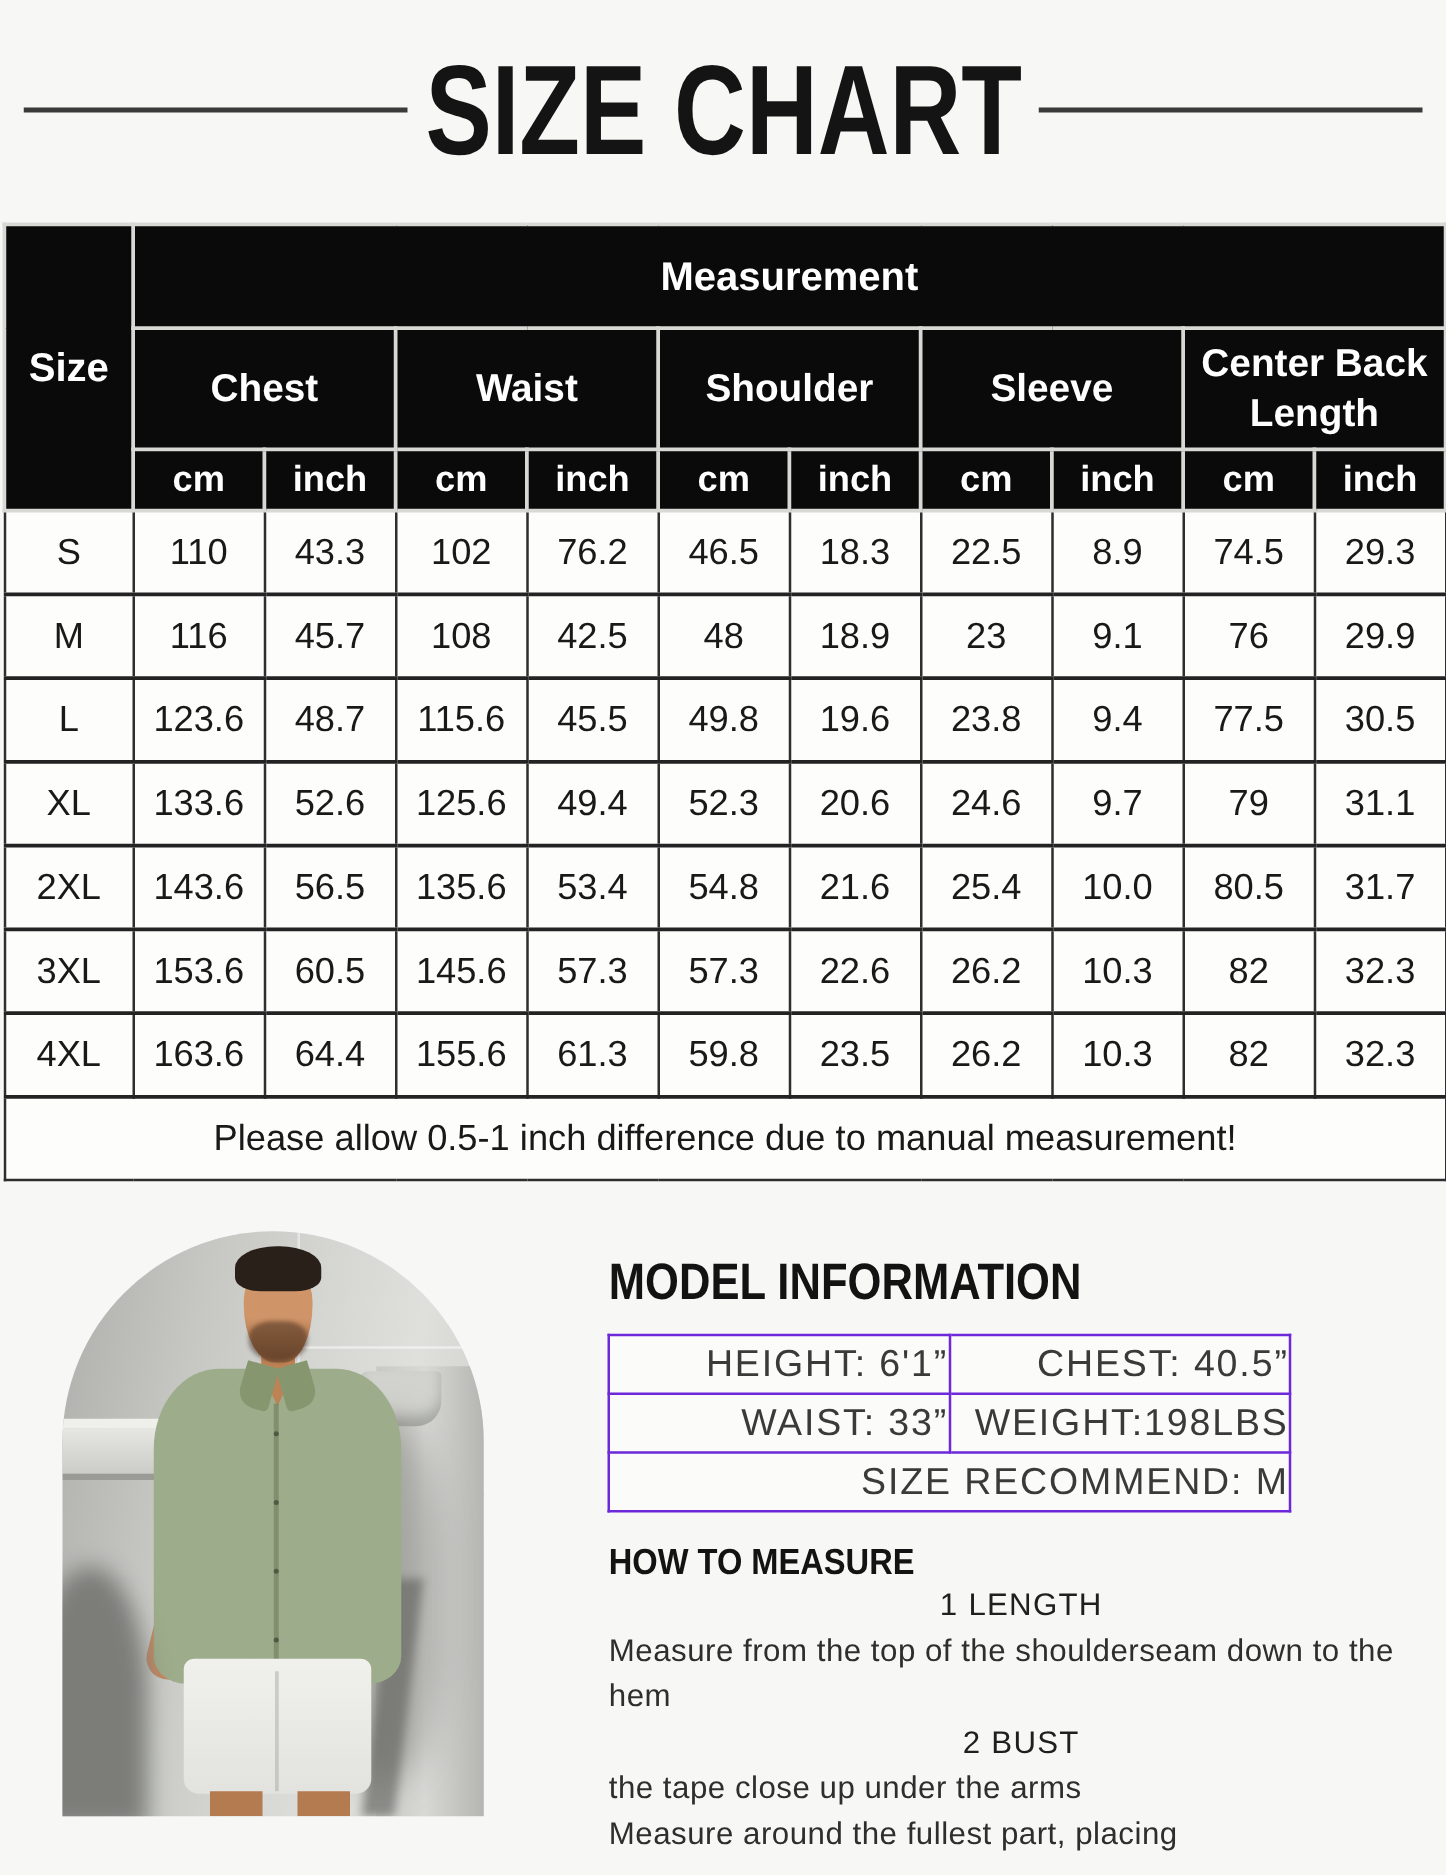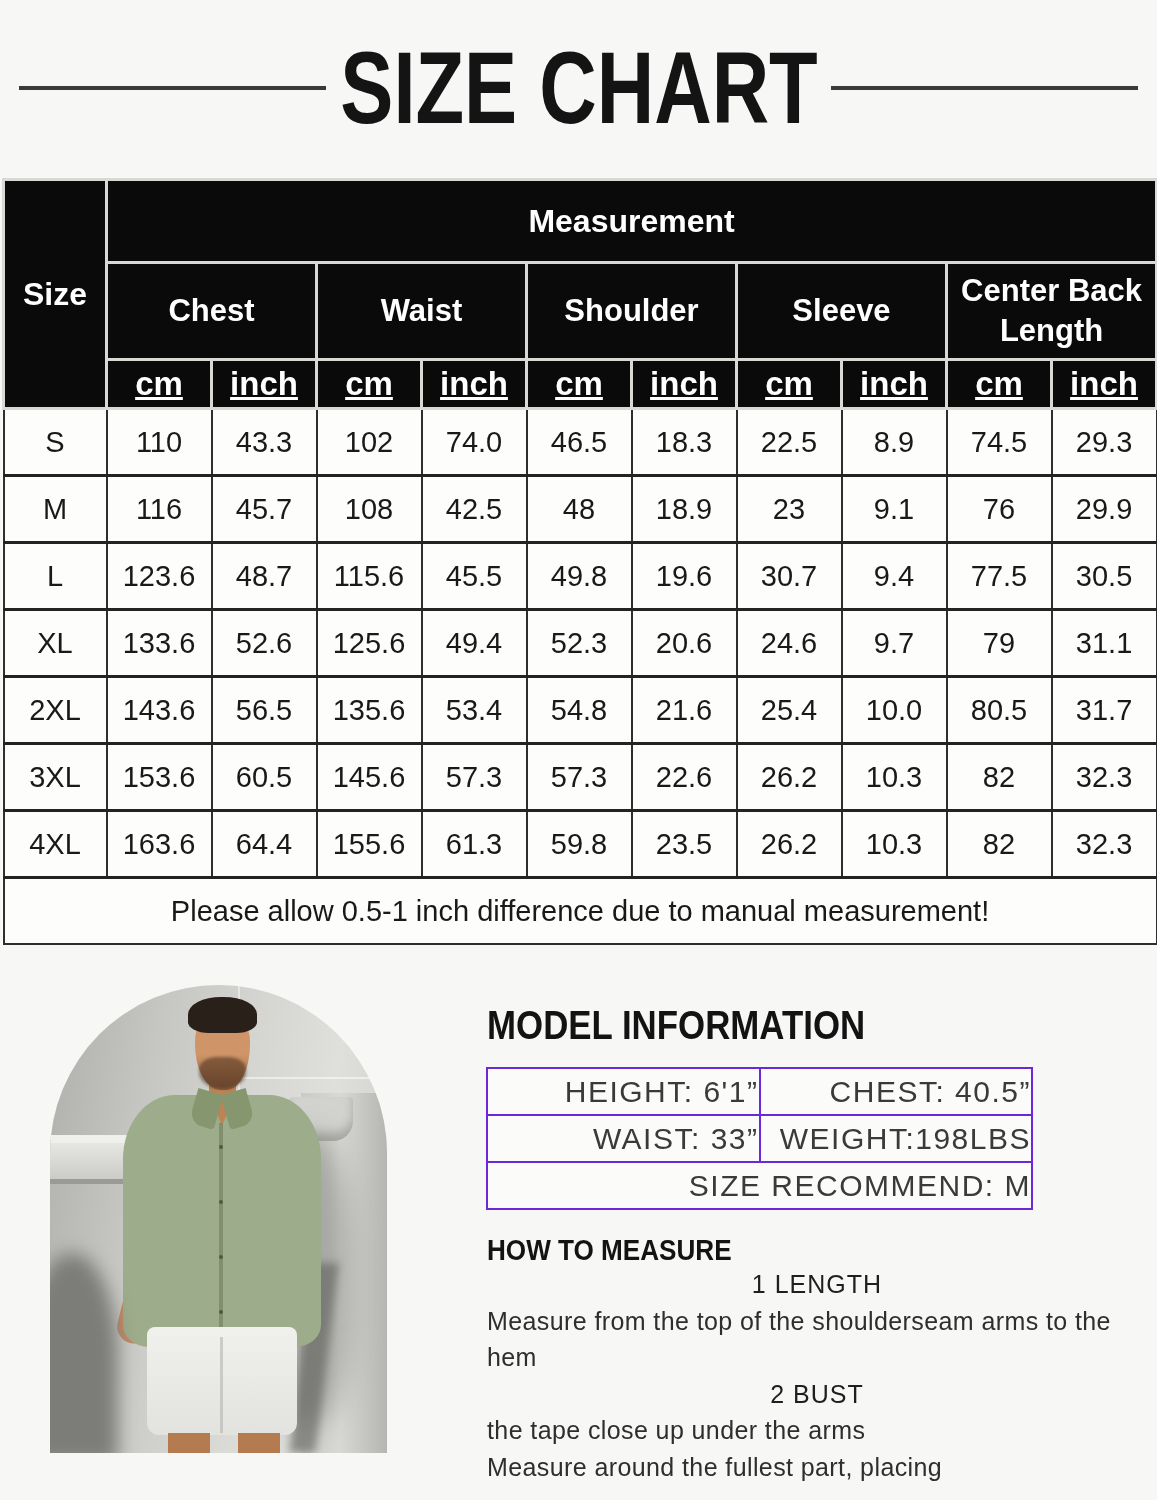--- a/index.html
+++ b/index.html
@@ -17,21 +17,21 @@
   .page-title { margin:0; font-size:102px; font-weight:900; color:#141414;
     line-height:1; white-space:nowrap; transform:scaleX(0.78); transform-origin:center; }
 
   
   table.size-chart { position:absolute; top:178px; left:2px; width:1153px;
     border-collapse:collapse; table-layout:fixed; background:#fdfdfc; }
   table.size-chart th, table.size-chart td { padding:0; text-align:center; vertical-align:middle; }
   .hb { background:#0a0a0a; color:#ffffff; border:3px solid #d8d8d5; font-weight:700; }
   tr.hrow1 th { height:80px; font-size:32px; }
   tr.hrow2 th { height:94px; font-size:31px; }
-  tr.hrow3 th { height:46px; font-size:33px;text-decoration:underline; }
+  tr.hrow3 th { height:46px; font-size:29px; }
   th.cbl { line-height:1.3; padding:0 14px; }
   table.size-chart tbody td { border:2px solid #2e2e2e; border-top:3px solid #232323;
     font-size:29px; color:#191919; height:64px; background:#fdfdfc; }
   tr.note-row td { font-weight:400; font-size:31px; color:#101010; height:64px; }
 
   
   .photo { position:absolute; left:50px; top:985px; width:337px; height:468px;
     border-radius:169px 169px 0 0; overflow:hidden;
     background:linear-gradient(100deg,#aeafab 0%,#c6c7c3 28%,#d5d6d2 52%,#dfe0dc 72%,#c9cac6 100%); }
   .photo * { position:absolute; }
@@ -150,21 +150,21 @@
         <th class="hb">cm</th>
         <th class="hb">inch</th>
       </tr>
     </thead>
     <tbody>
       <tr>
         <td>S</td>
         <td>110</td>
         <td>43.3</td>
         <td>102</td>
-        <td>74.0</td>
+        <td>76.2</td>
         <td>46.5</td>
         <td>18.3</td>
         <td>22.5</td>
         <td>8.9</td>
         <td>74.5</td>
         <td>29.3</td>
       </tr>
       <tr>
         <td>M</td>
         <td>116</td>
@@ -179,21 +179,21 @@
         <td>29.9</td>
       </tr>
       <tr>
         <td>L</td>
         <td>123.6</td>
         <td>48.7</td>
         <td>115.6</td>
         <td>45.5</td>
         <td>49.8</td>
         <td>19.6</td>
-        <td>30.7</td>
+        <td>23.8</td>
         <td>9.4</td>
         <td>77.5</td>
         <td>30.5</td>
       </tr>
       <tr>
         <td>XL</td>
         <td>133.6</td>
         <td>52.6</td>
         <td>125.6</td>
         <td>49.4</td>
@@ -295,19 +295,19 @@
     </tr>
     <tr>
       <td colspan="2">SIZE RECOMMEND: M</td>
     </tr>
   </tbody>
     </table>
 
   <h3 class="htm-heading">HOW TO MEASURE</h3>
   <div class="htm-body">
     <p class="step">1 LENGTH</p>
-    <p>Measure from the top of the shoulderseam arms to the hem</p>
+    <p>Measure from the top of the shoulderseam down to the hem</p>
     <p class="step">2 BUST</p>
     <p>the tape close up under the arms</p>
     <p>Measure around the fullest part, placing</p>
   </div>
 
 </div>
 
 </body></html>

